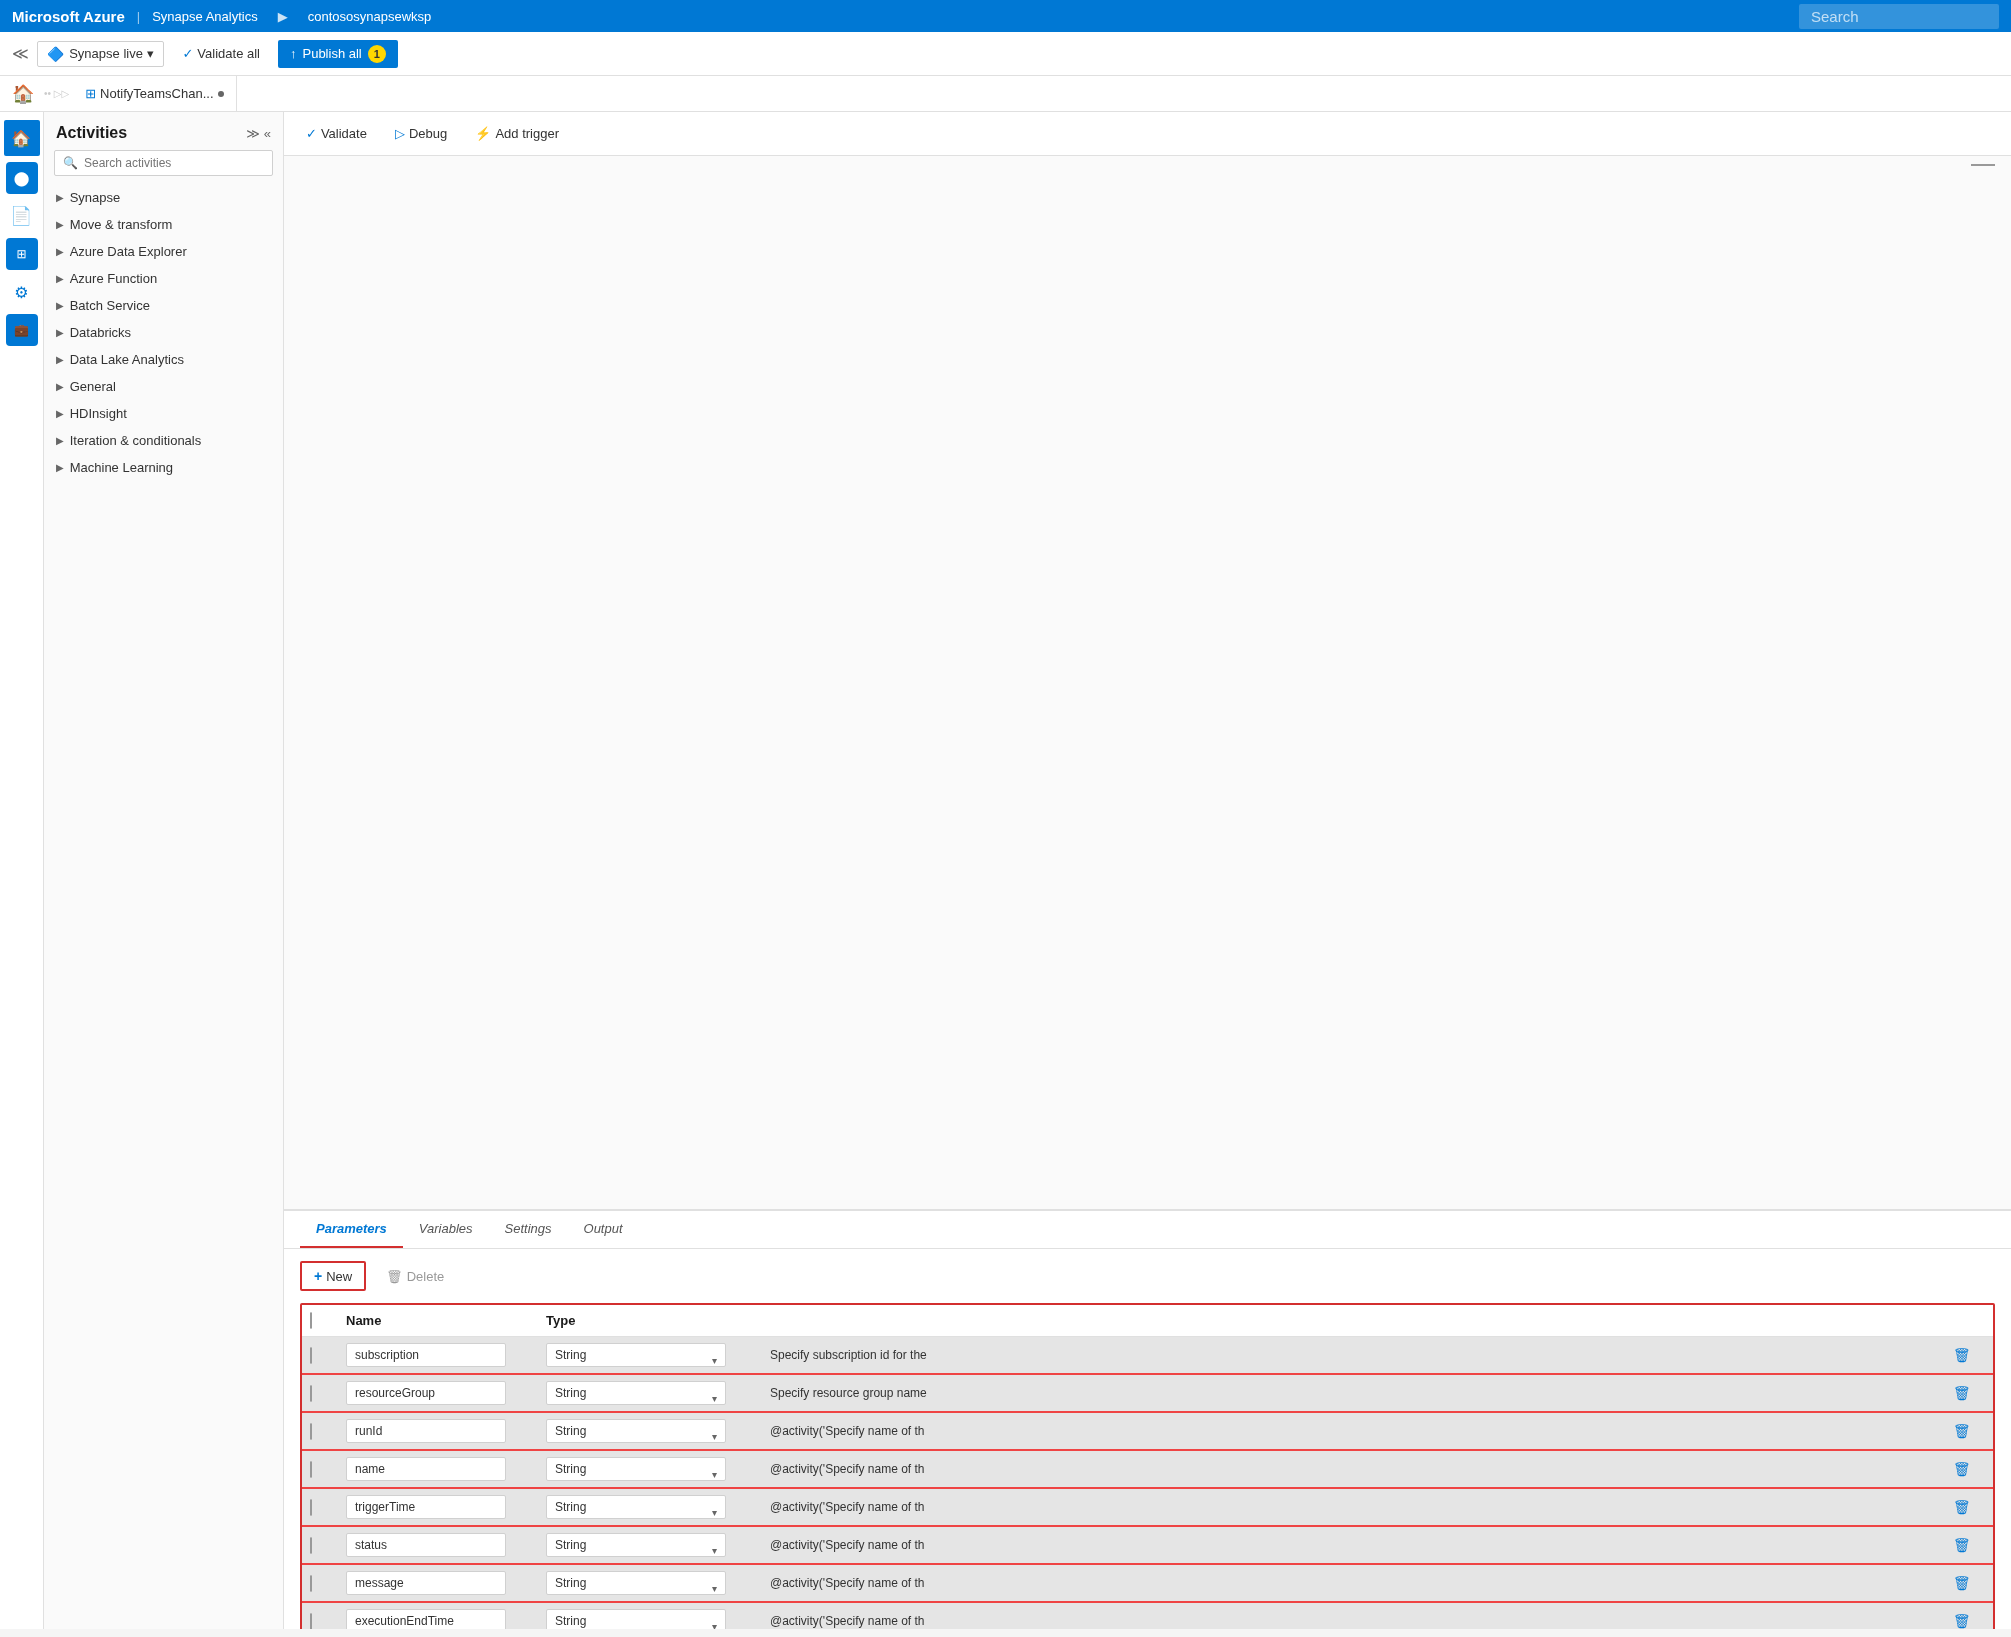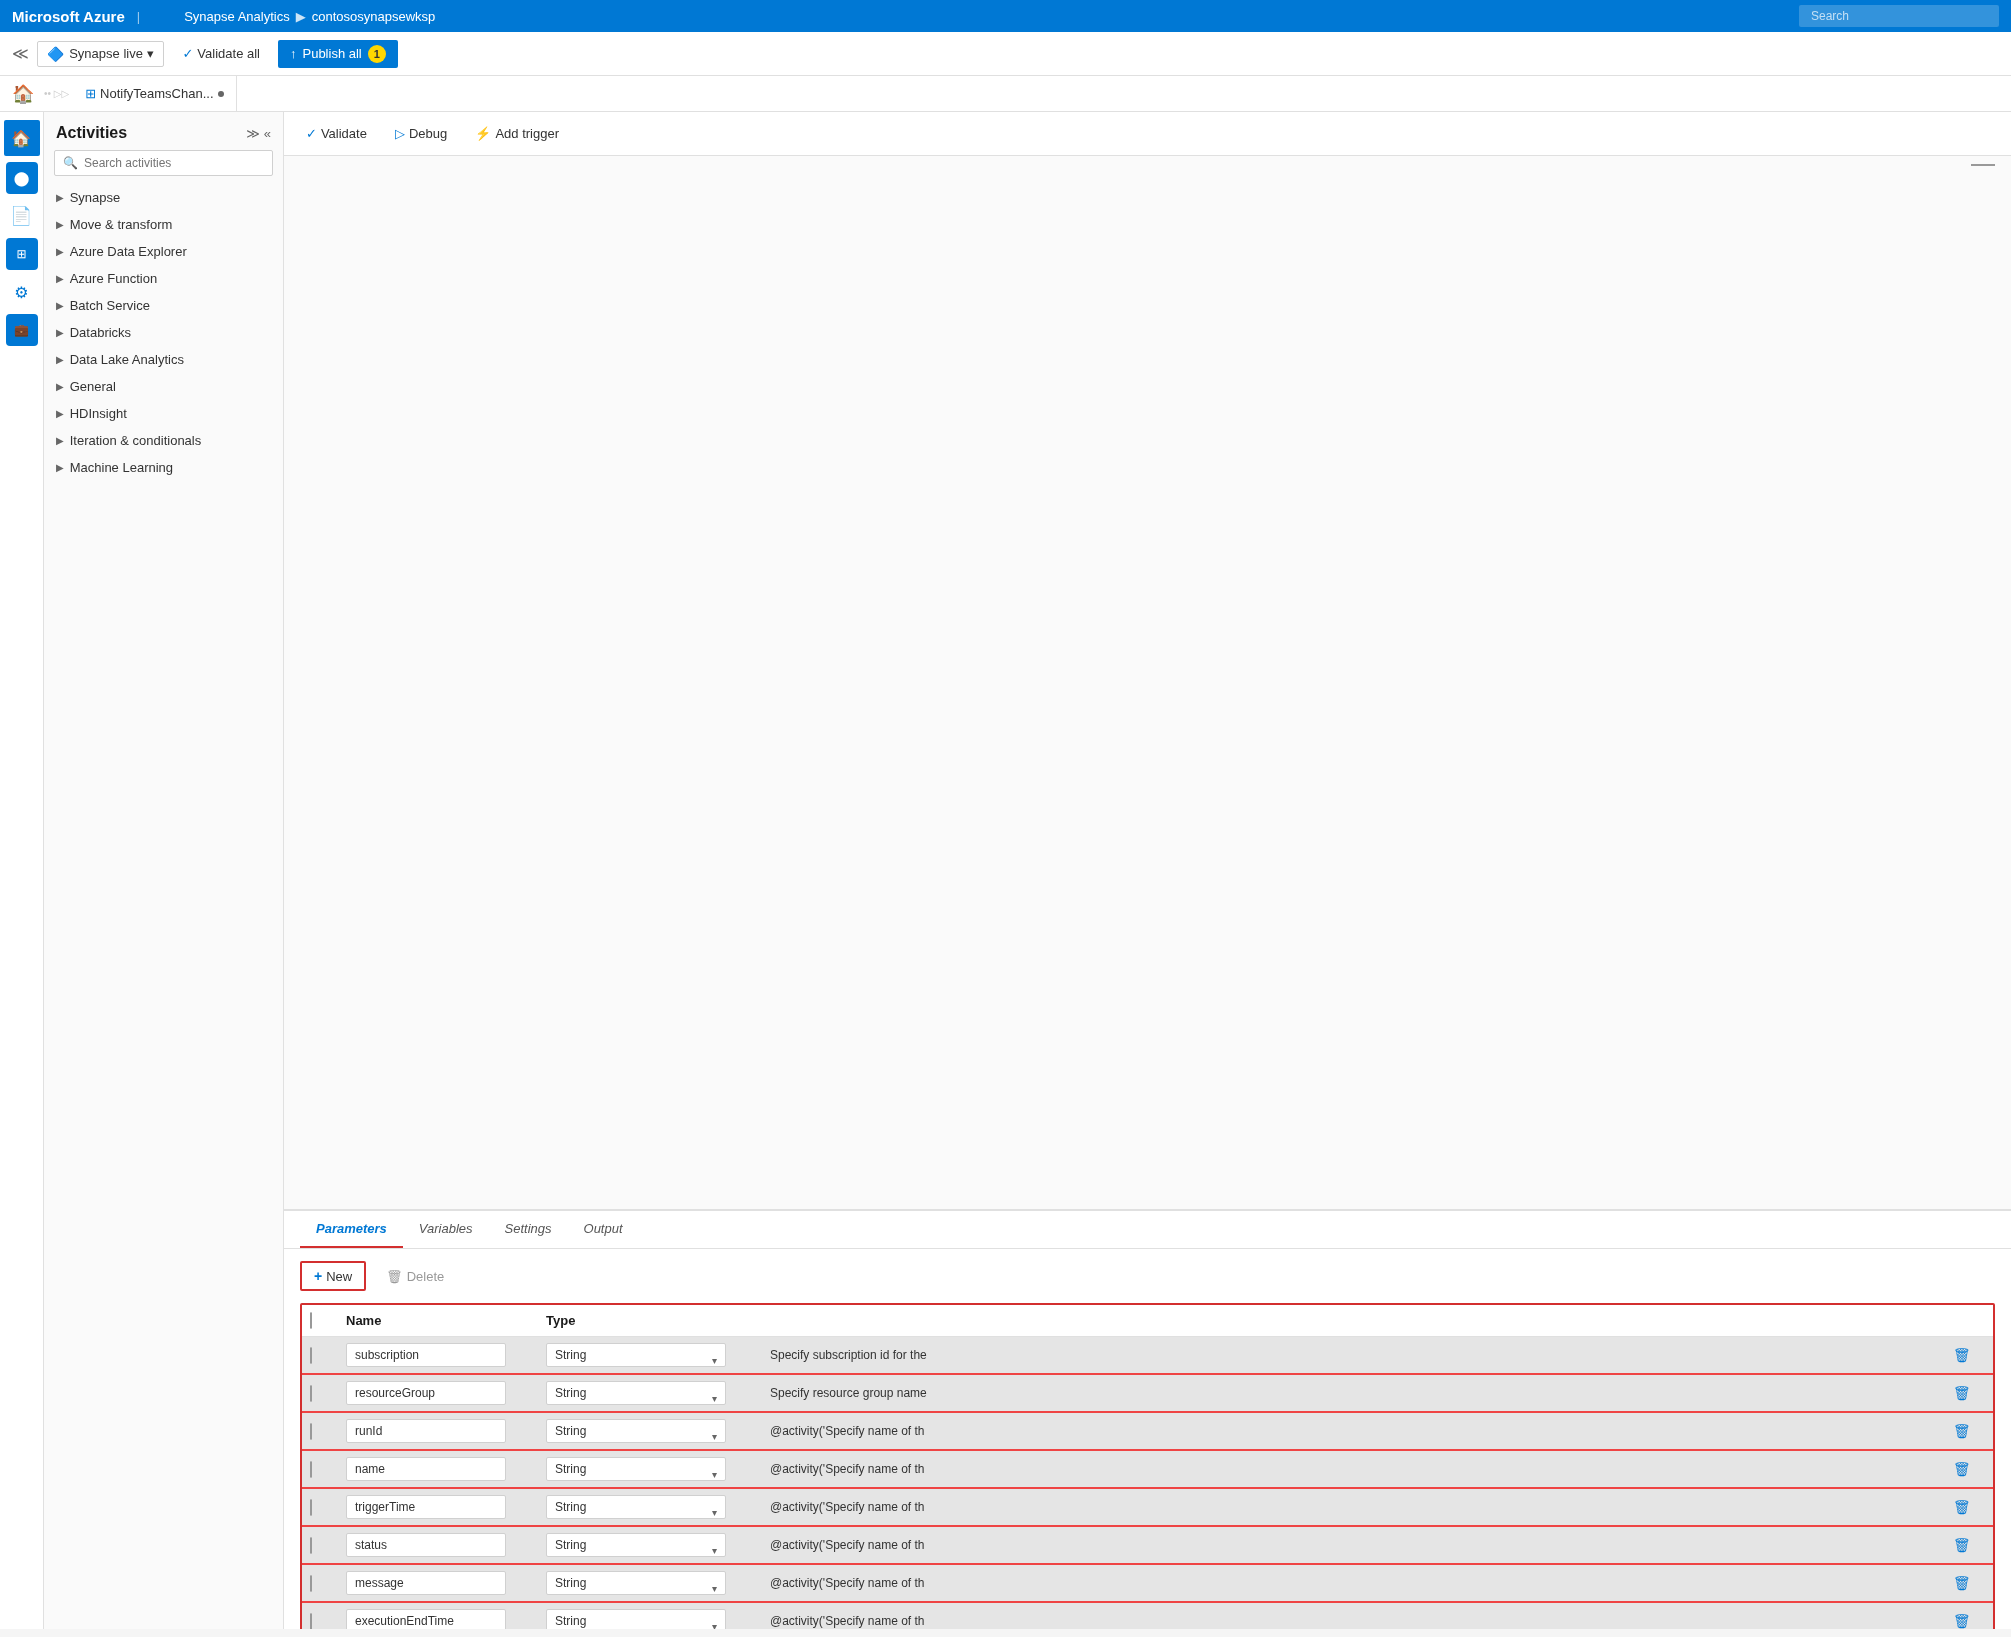--- a/index.html
+++ b/index.html
@@ -10,31 +10,31 @@
       background: #0078d4;
       color: white;
       height: 32px;
       display: flex;
       align-items: center;
       padding: 0 12px;
       gap: 8px;
     }
     .top-bar-brand { font-weight: 600; font-size: 15px; }
     .top-bar-sep { opacity: 0.6; margin: 0 4px; }
-    .top-bar-nav { font-size: 13px; display: flex; align-items: center; gap: 6px; margin-left: 32px; }
+    .top-bar-nav { font-size: 13px; display: flex; align-items: center; gap: 20px; }
     .top-bar-nav .arrow { opacity: 0.8; }
     .top-bar-search {
       margin-left: auto;
       background: rgba(255,255,255,0.2);
       border: none;
       border-radius: 2px;
       color: #0f172a;
       padding: 4px 12px;
       width: 200px;
-      font-size: 12px;
+      font-size: 15px;
     }
     .top-bar-search::placeholder { color: rgba(255,255,255,0.7); }
 
     
     .toolbar-strip {
       background: white;
       border-bottom: 1px solid #e0e0e0;
       height: 44px;
       display: flex;
       align-items: center;

